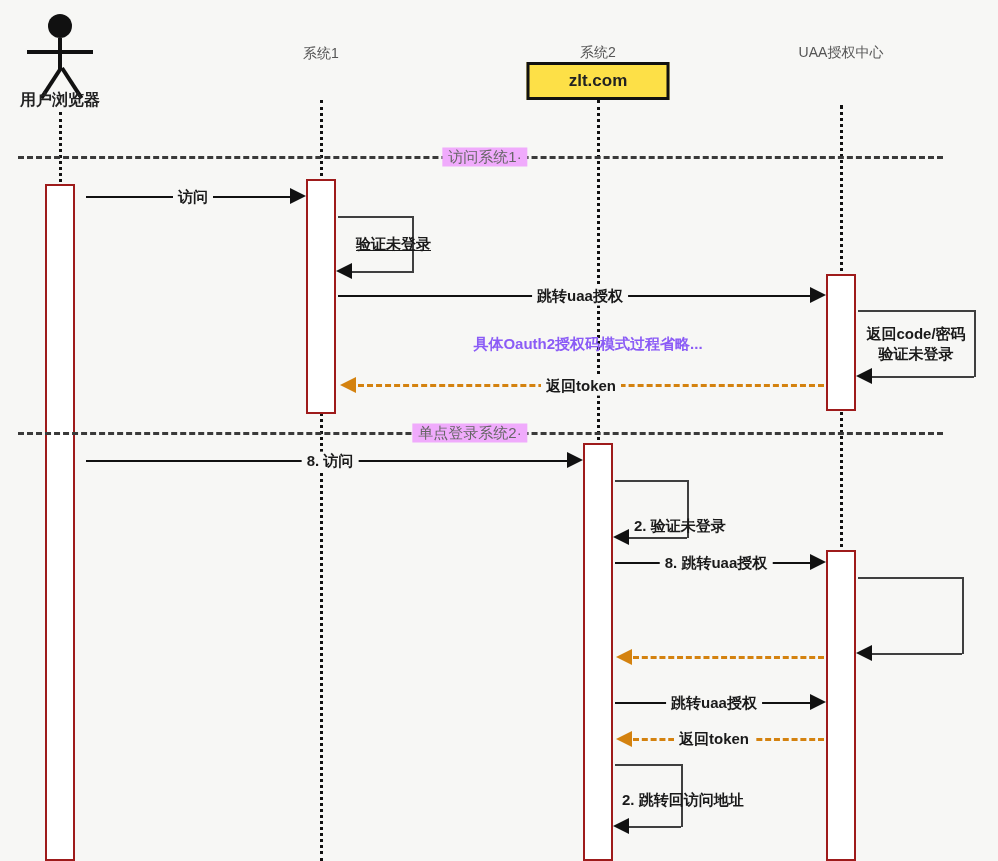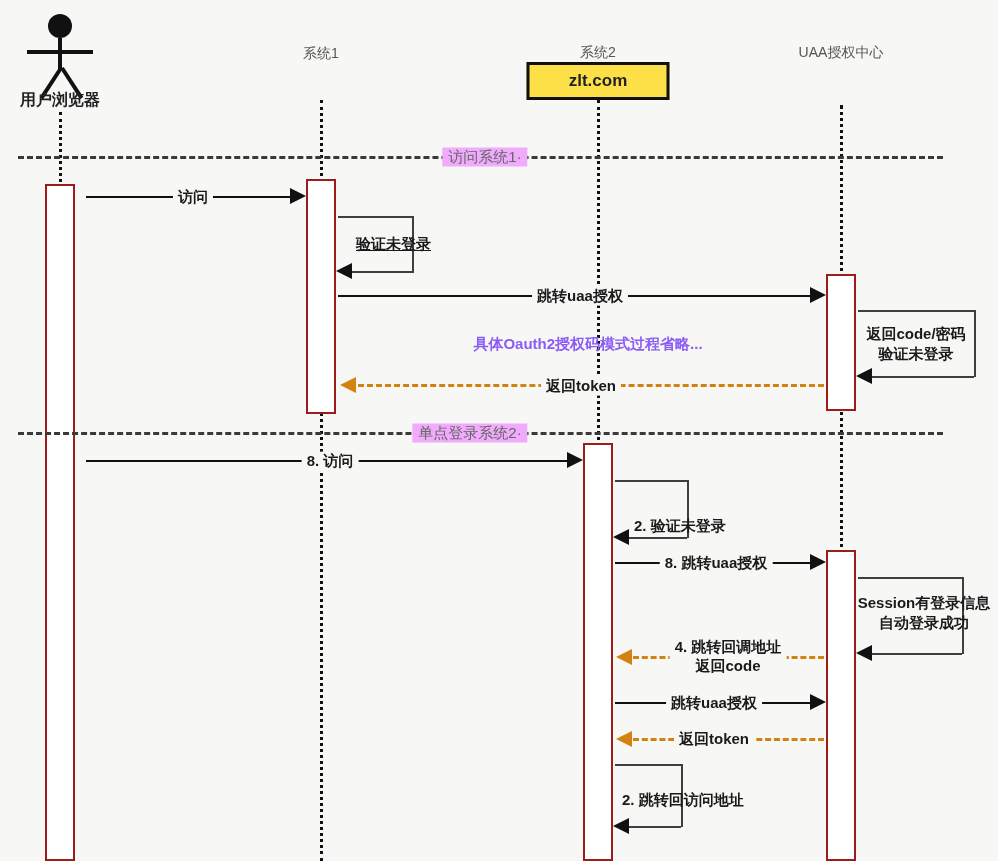--- a/index.html
+++ b/index.html
@@ -193,31 +193,23 @@
   <div class="self-label" style="left:634px;top:500px;margin-top:16px;">2. 验证未登录</div>
 
   <div class="msg-line" style="left:615px;top:562px;width:195px;"></div>
   <div class="arrow right" style="left:810px;top:554px;"></div>
   <div class="msg-label" style="left:716px;top:563px;">8. 跳转uaa授权</div>
 
   <div class="self-top" style="left:858px;top:577px;width:106px;"></div>
   <div class="self-side" style="left:962px;top:577px;height:77px;"></div>
   <div class="self-bot" style="left:872px;top:653px;width:90px;"></div>
   <div class="arrow left" style="left:856px;top:645px;"></div>
-  <div class="self-label center" style="left:924px;top:593px;">
-    <div>Session有登录信息</div>
-    <div>自动登录成功</div>
-  </div>
 
   <div class="msg-line dashed" style="left:633px;top:656px;width:191px;"></div>
   <div class="arrow left orange" style="left:616px;top:649px;"></div>
-  <div class="msg-label" style="left:728px;top:657px;">
-    <div>4. 跳转回调地址</div>
-    <div>返回code</div>
-  </div>
 
   <div class="msg-line" style="left:615px;top:702px;width:195px;"></div>
   <div class="arrow right" style="left:810px;top:694px;"></div>
   <div class="msg-label" style="left:714px;top:703px;">跳转uaa授权</div>
 
   <div class="msg-line dashed" style="left:633px;top:738px;width:191px;"></div>
   <div class="arrow left orange" style="left:616px;top:731px;"></div>
   <div class="msg-label" style="left:714px;top:739px;">返回token</div>
 
   <div class="self-top" style="left:615px;top:764px;width:68px;"></div>

